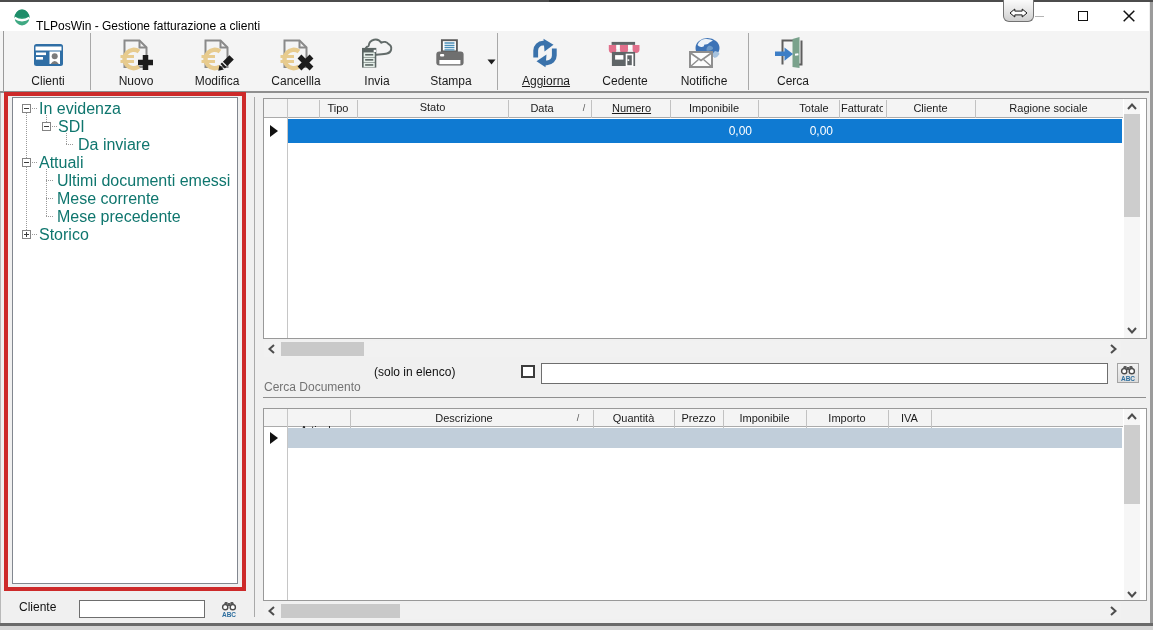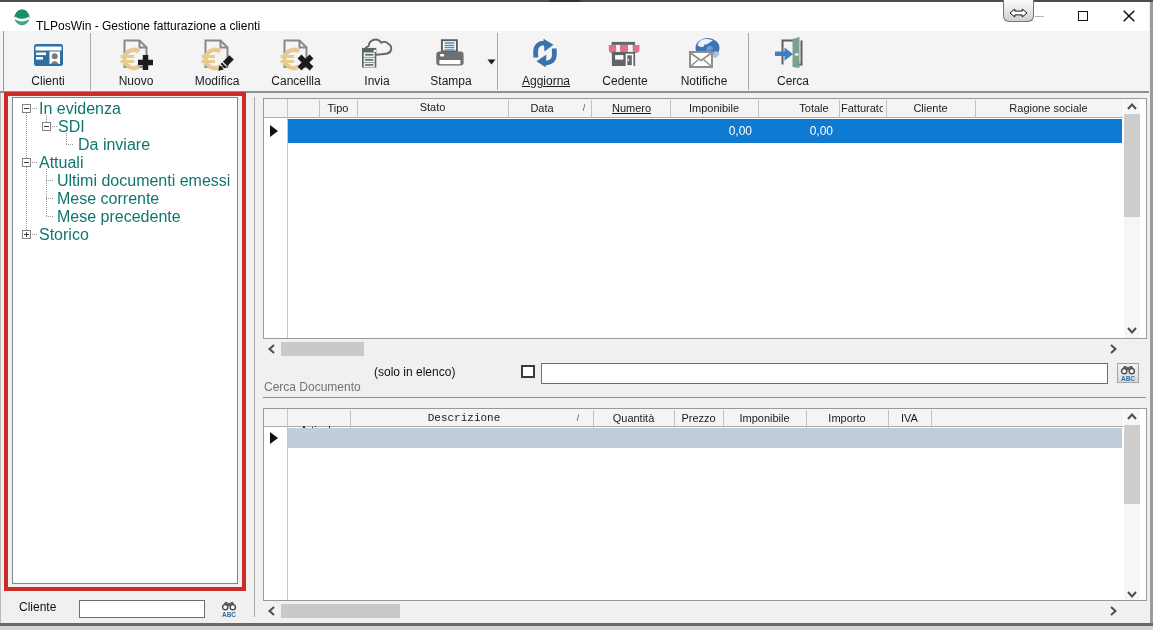--- a/index.html
+++ b/index.html
@@ -272,21 +272,21 @@
 <div class="abs" style="left:264px;top:409px;width:859px;height:18px;background:#f4f4f4;border-bottom:1px solid #ababab;"></div>
 <div class="abs" style="left:287px;top:409px;width:1px;height:191px;background:#c6c6c6;"></div>
 <div class="abs colsep" style="left:350px;top:410px;"></div>
 <div class="abs colsep" style="left:593px;top:410px;"></div>
 <div class="abs colsep" style="left:674px;top:410px;"></div>
 <div class="abs colsep" style="left:723px;top:410px;"></div>
 <div class="abs colsep" style="left:806px;top:410px;"></div>
 <div class="abs colsep" style="left:888px;top:410px;"></div>
 <div class="abs colsep" style="left:931px;top:410px;"></div>
 <div class="hdrtxt" style="left:287px;top:409px;width:63px;height:18px;line-height:18px;margin-top:12px;">Articolo</div>
-<div class="hdrtxt" style="left:350px;top:409px;width:228px;height:18px;line-height:18px;font-family:Liberation Mono, monospace;">Descrizione</div>
+<div class="hdrtxt" style="left:350px;top:409px;width:228px;height:18px;line-height:18px;">Descrizione</div>
 <div class="hdrtxt" style="left:572px;top:409px;width:12px;height:18px;line-height:18px;font-size:9px;color:#555;">/</div>
 <div class="hdrtxt" style="left:593px;top:409px;width:81px;height:18px;line-height:18px;">Quantità</div>
 <div class="hdrtxt" style="left:674px;top:409px;width:49px;height:18px;line-height:18px;">Prezzo</div>
 <div class="hdrtxt" style="left:723px;top:409px;width:83px;height:18px;line-height:18px;">Imponibile</div>
 <div class="hdrtxt" style="left:806px;top:409px;width:82px;height:18px;line-height:18px;">Importo</div>
 <div class="hdrtxt" style="left:888px;top:409px;width:43px;height:18px;line-height:18px;text-align:center;">IVA</div>
 
 <div class="abs" style="left:288px;top:428px;width:834px;height:20px;background:#c1ceda;"></div>
 <svg class="abs" style="left:269px;top:432px;" width="10" height="12" viewBox="0 0 10 12">
     <path d="M1 0 L9 6 L1 12 Z" fill="#111"></path>

